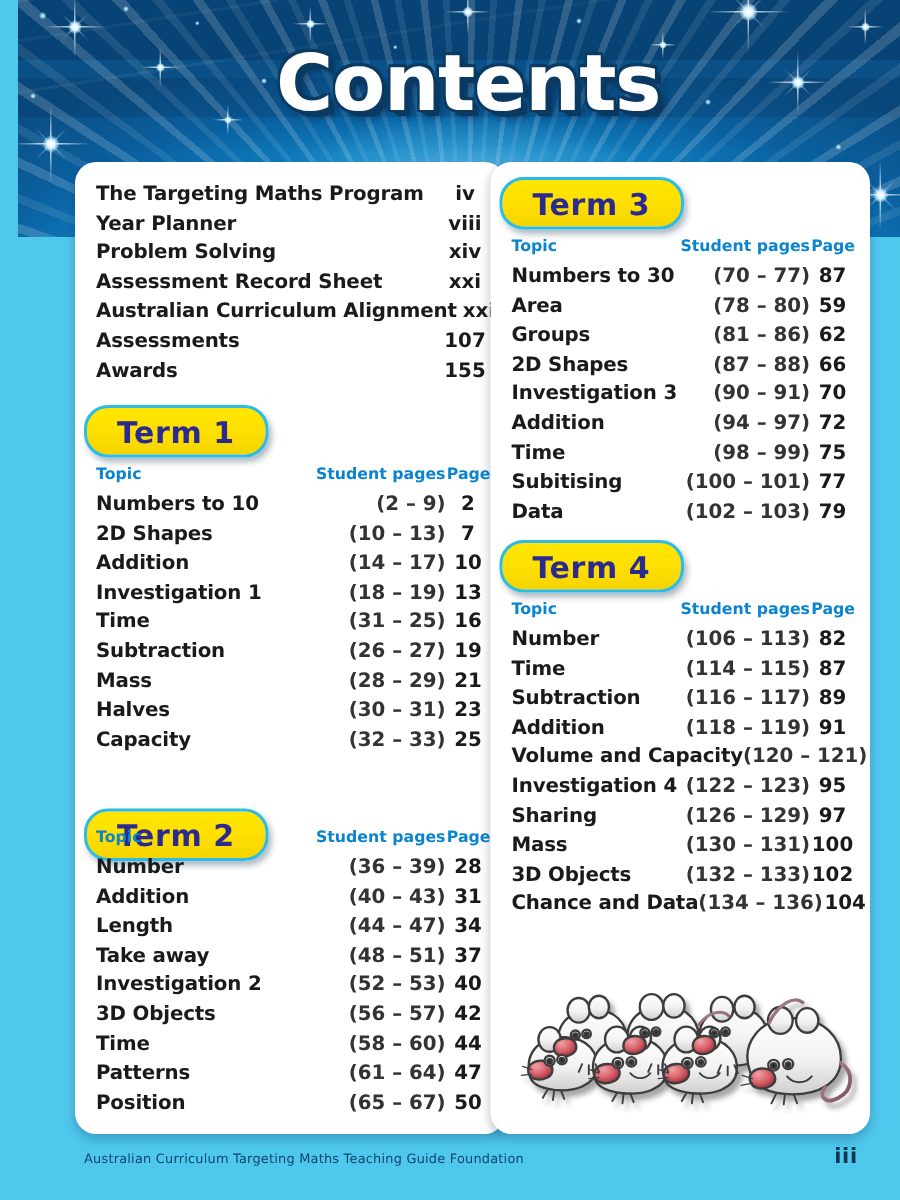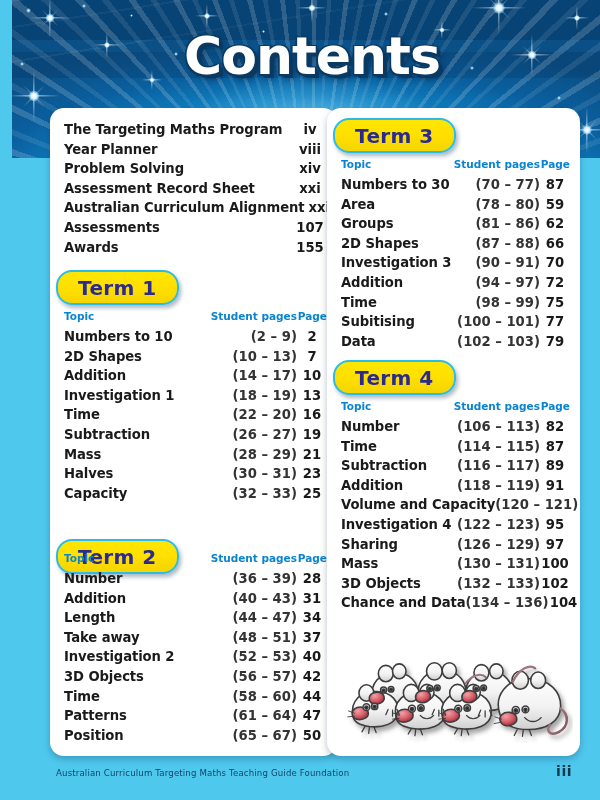--- a/index.html
+++ b/index.html
@@ -271,21 +271,21 @@
         </div>
       <div class="row">
           <span class="topic">Investigation 1</span>
           <span class="spacer"></span>
           <span class="sp">(18 – 19)</span>
           <span class="pg">13</span>
         </div>
       <div class="row">
           <span class="topic">Time</span>
           <span class="spacer"></span>
-          <span class="sp">(22 – 20)</span>
+          <span class="sp">(31 – 25)</span>
           <span class="pg">16</span>
         </div>
       <div class="row">
           <span class="topic">Subtraction</span>
           <span class="spacer"></span>
           <span class="sp">(26 – 27)</span>
           <span class="pg">19</span>
         </div>
       <div class="row">
           <span class="topic">Mass</span>

